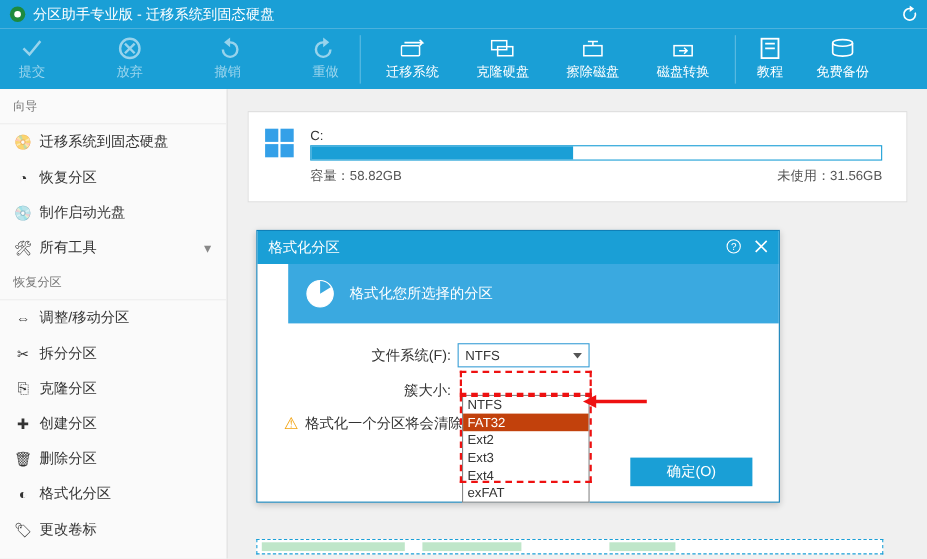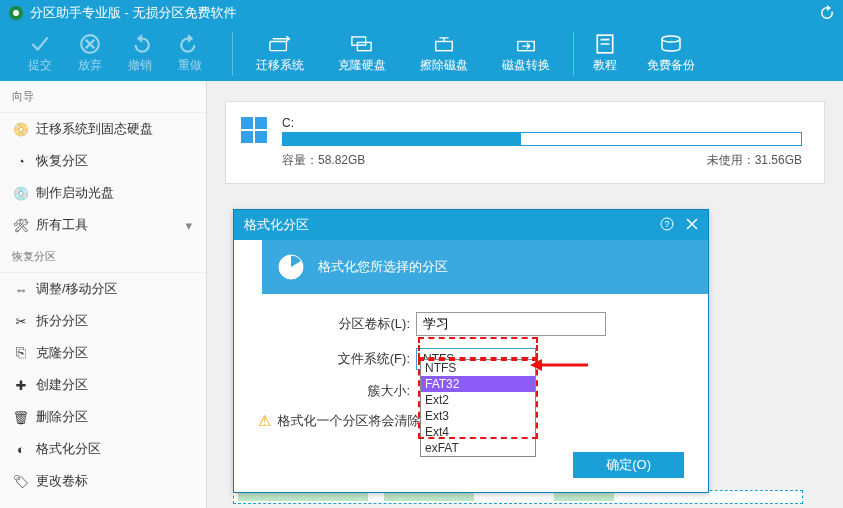--- a/index.html
+++ b/index.html
@@ -4,21 +4,21 @@
 <style>
   * { box-sizing: border-box; margin: 0; padding: 0; font-family: "Microsoft YaHei", Arial, sans-serif; }
   body { width: 843px; height: 508px; background: #f0f0f0; overflow: hidden; font-size: 13px; color: #333; position: relative; }
 
   .titlebar { height: 26px; background: #1a9fd6; display: flex; align-items: center; padding: 0 8px; color: #fff; font-size: 13px; }
   .titlebar .logo { width: 16px; height: 16px; margin-right: 6px; }
   .titlebar .spacer { flex: 1; }
   .titlebar .refresh { width: 16px; height: 16px; }
 
   .toolbar { height: 55px; background: #1a9fd6; display: flex; align-items: center; color: #fff; font-size: 12px; }
-  .toolbar .primary { display: flex; padding: 0 15px; }
+  .toolbar .primary { display: flex; padding: 0 4px; gap: 39px; }
   .toolbar .group { display: flex; padding: 0 4px; }
   .tbtn { display: flex; flex-direction: column; align-items: center; justify-content: center; padding: 4px 12px; cursor: pointer; min-width: 50px; }
   .tbtn.wide { min-width: 82px; }
   .tbtn .ticon { width: 22px; height: 22px; margin-bottom: 2px; display:flex; align-items:center; justify-content:center; }
   .tbtn.disabled { opacity: 0.55; }
   .vline { width: 1px; height: 44px; background: rgba(255,255,255,0.3); margin: 0 2px; }
 
   .workarea { display: flex; height: 427px; background: #f0f0f0; }
   .sidebar { width: 207px; background: #fafafa; border-right: 1px solid #ddd; overflow: hidden; }
   .sidebar .section { padding: 8px 12px; color: #777; font-size: 11px; border-bottom: 1px solid #eee; }
@@ -48,37 +48,37 @@
   .warnrow { display:flex; align-items:center; gap:6px; font-size:13px; color:#333; margin-top:4px;}
   .warnrow .wicon { color:#f2a20d; font-size:15px; }
   .dlgfoot { display:flex; justify-content:flex-end; padding: 10px 24px 14px; }
   .okbtn { background:#1a9fd6; color:#fff; border:0; padding: 4px 33px; font-size:13px; cursor:pointer; }
 
   .redbox { position:absolute; border:2px dashed #e11; pointer-events:none; }
   .redbox.top { left: 418px; top: 337px; width: 120px; height: 22px; }
   .redbox.list { left: 418px; top: 359px; width: 120px; height: 80px; }
   .dropdown { position:absolute; left:420px; top:359px; width:116px; background:#fff; border:1px solid #888; font-size:12px; }
   .dditem { padding:1px 4px; }
-  .dditem.sel { background:#8b5cf6; color:#fff; }
+  .dditem.sel { background:#c2410c; color:#fff; }
   .arrowline { position:absolute; left:530px; top:356px; }
 
   .bottomstrip { position:absolute; left:233px; top:490px; width:570px; height:14px; border:1px dashed #1a9fd6; background:#fff; }
   .bottomstrip .seg { position:absolute; top:2px; height:8px; background:#bfe6c9; }
 </style>
 </head>
 <body>
 
 <div class="titlebar">
   <span class="logo">
     <svg viewBox="0 0 16 16">
         <circle cx="8" cy="8" r="7" fill="#1d8a3d"></circle>
         <circle cx="8" cy="8" r="3" fill="#fff"></circle>
       </svg>
   </span>
-  <span>分区助手专业版 - 无损分区免费软件</span>
+  <span>分区助手专业版 - 迁移系统到固态硬盘</span>
   <span class="spacer"></span>
   <span class="refresh">
     <svg viewBox="0 0 16 16">
         <path d="M8 2a6 6 0 1 0 5.7 4.2l-1.4.6A4.5 4.5 0 1 1 8 3.5V6l4-3-4-3v2z" fill="#fff"></path>
       </svg>
   </span>
 </div>
 
 <div class="toolbar">
   <div class="primary">
@@ -281,24 +281,20 @@
       <svg viewBox="0 0 30 30">
           <circle cx="15" cy="15" r="12" fill="#fff"></circle>
           <path d="M15 15V3a12 12 0 0 1 10 6z" fill="#3aa9e0"></path>
           <circle cx="15" cy="15" r="12" stroke="#fff" fill="none" stroke-width="1"></circle>
         </svg>
     </span>
     <span>格式化您所选择的分区</span>
   </div>
   <div class="dlgbody">
     <div class="frow">
-      <div class="flabel">分区卷标(L):</div>
-      <input class="finput" value="学习" style="">
-    </div>
-    <div class="frow">
       <div class="flabel">文件系统(F):</div>
       <div class="fsel">
         <span>NTFS</span>
           <span class="arrow"></span>
       </div>
     </div>
     <div class="frow">
       <div class="flabel">簇大小:</div>
     </div>
     <div class="warnrow">

